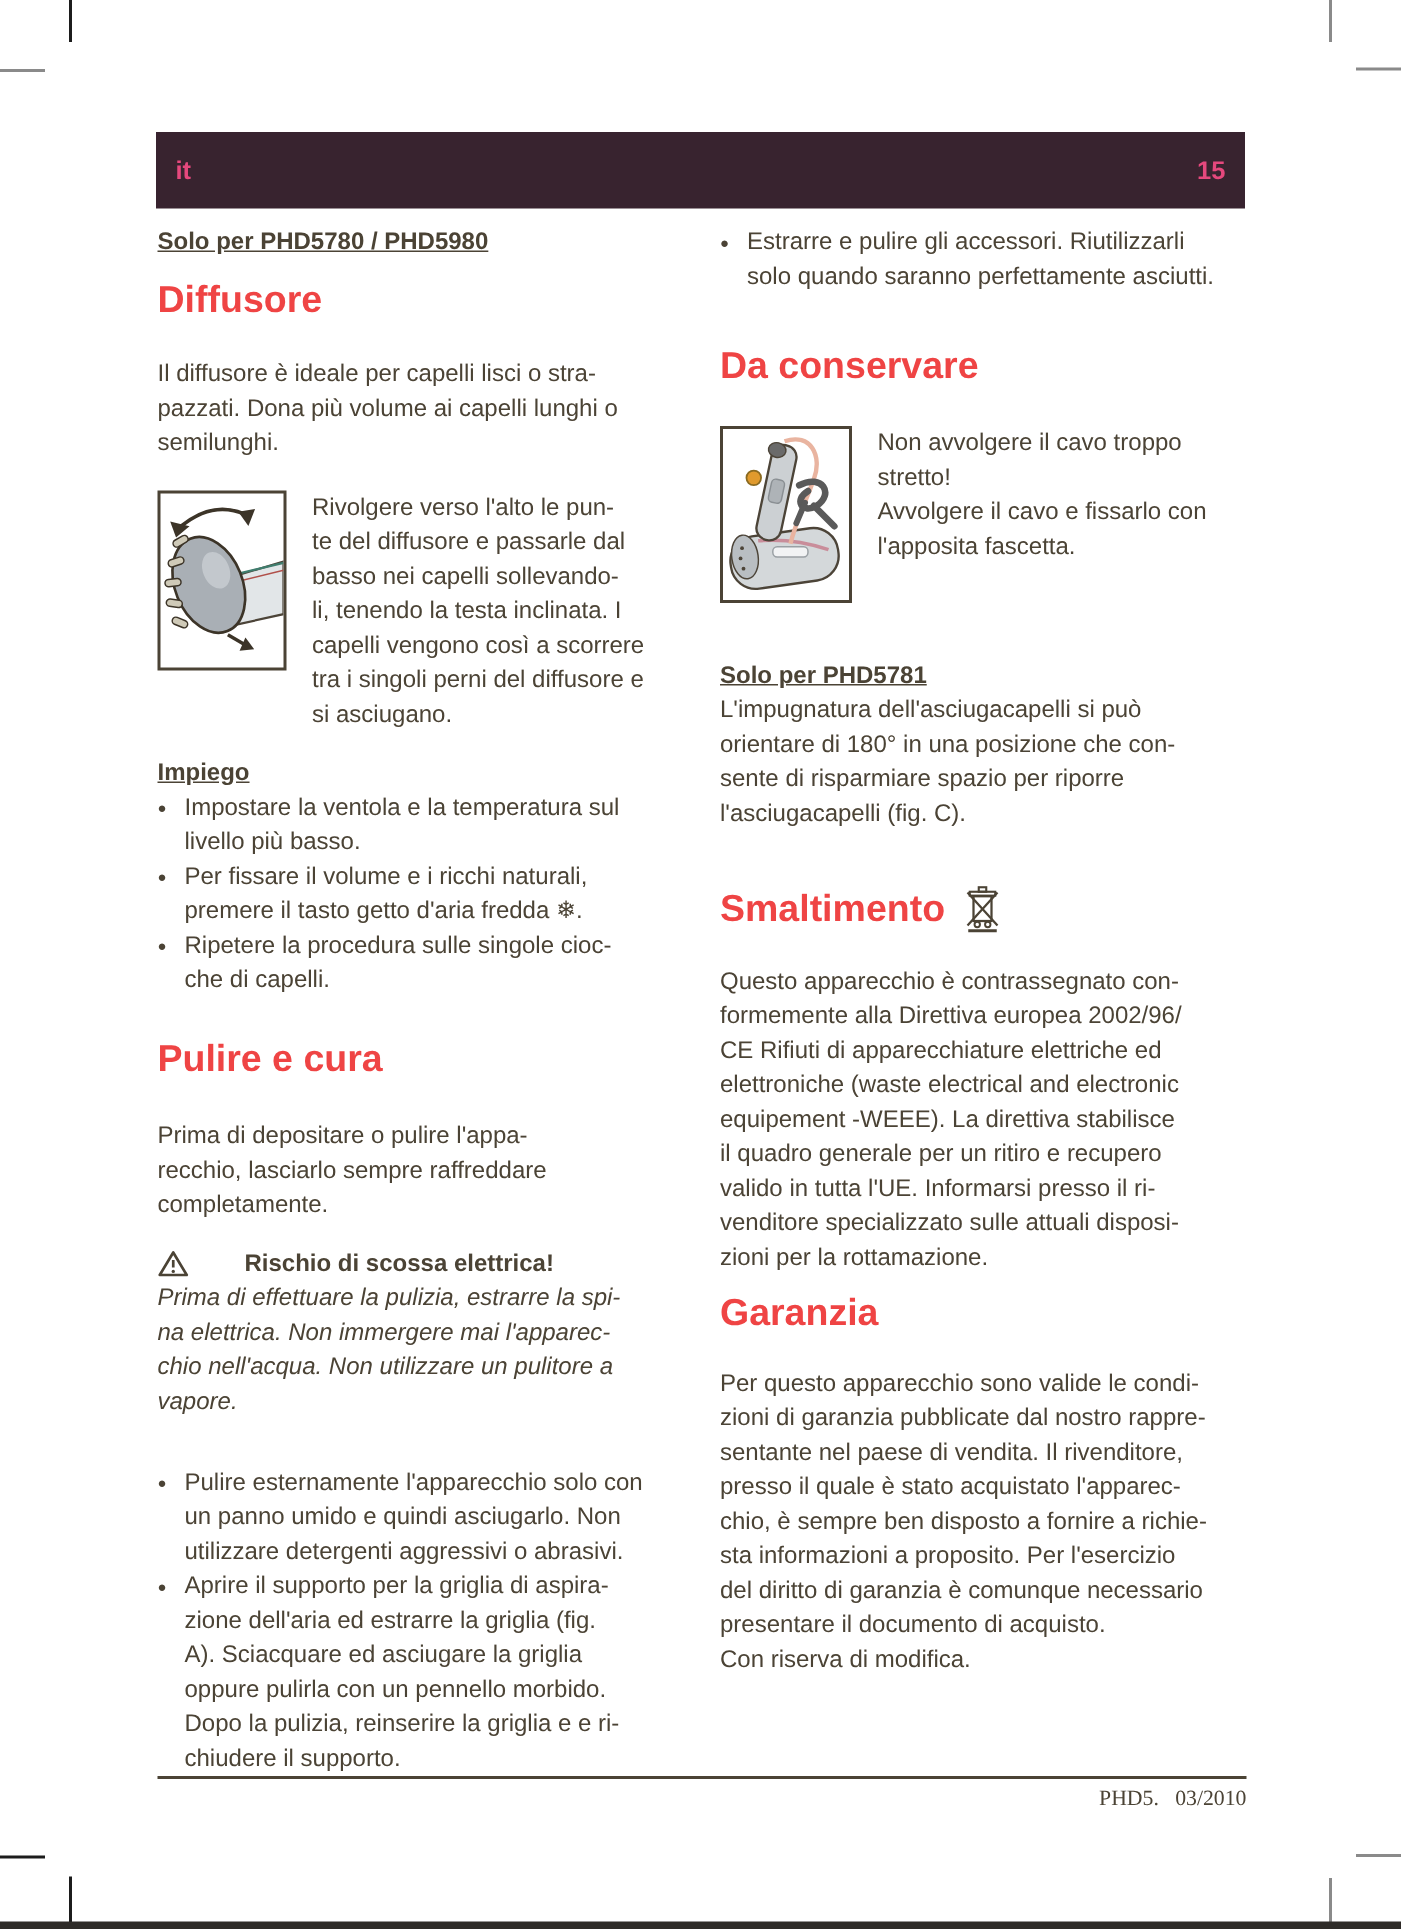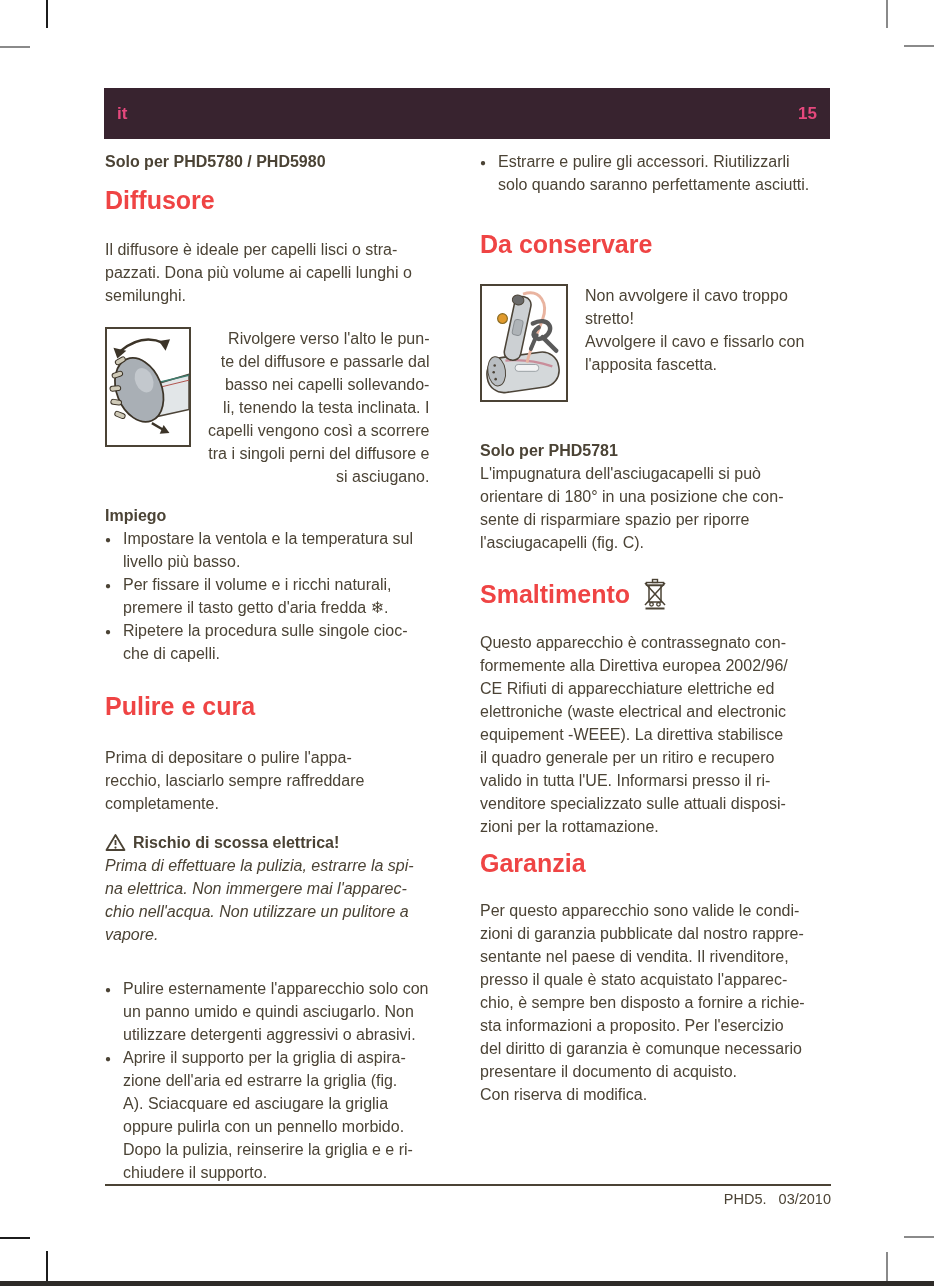--- a/index.html
+++ b/index.html
@@ -24,50 +24,50 @@
     padding:0 13px;box-sizing:border-box;
     font-weight:bold;font-size:17px;color:#e5487d;
   }
 
   
   .col{position:absolute;top:140px;font-size:16px;line-height:23px;}
   .col-left{left:105px;width:360px;}
   .col-right{left:480px;width:352px;}
   .t{white-space:pre;}
 
-  .kicker{font-weight:bold;margin:0;}
+  .kicker{font-weight:bold;margin:0;text-decoration:underline;}
   h1{font-size:25px;line-height:30px;font-weight:bold;color:#ef4444;margin:0;}
   p{margin:0;}
   .italic{font-style:italic;}
 
   
   .blist{margin:0;padding:0;list-style:none;}
   .blist li{display:flex;margin:0;}
   .bullet-dot{flex:0 0 18px;font-size:10px;line-height:23px;padding-top:1px;}
 
   
   .figrow{display:flex;align-items:flex-start;}
   .figbox{
     flex:0 0 auto;border:2px solid #4b4335;background:#fff;
     box-sizing:border-box;
   }
   .figbox svg{display:block;}
   .figtext{margin-left:17px;}
 
-  .warn-line{display:flex;align-items:center;font-weight:bold;}
+  .warn-line{display:flex;align-items:center;font-weight:bold;gap:30px;}
   .warn-line svg{margin-right:7px;}
 
   .h-with-icon{display:flex;align-items:center;}
   .h-with-icon svg{margin-left:12px;}
 
   
   .footer{
     position:absolute;left:105px;top:1184px;width:726px;
     border-top:2px solid #4b4335;
-    text-align:right;font-size:14.5px;padding-top:5px;
+    text-align:right;font-size:14.5px;padding-top:5px;font-family:Liberation Serif, serif;
   }
 </style>
 </head>
 <body>
 
 <div class="sheet">
 
   <div class="mark" style="left:46px;top:0;width:2px;height:28px;"></div>
   <div class="mark gray" style="left:0;top:46px;width:30px;height:2px;"></div>
   <div class="mark gray" style="left:886px;top:0;width:2px;height:28px;"></div>
@@ -86,21 +86,21 @@
   <div class="col col-left">
 
     <p class="kicker t" style="margin-top:10px;">Solo per PHD5780 / PHD5980</p>
 
     <h1 style="margin-top:12px;">Diffusore</h1>
 
     <p class="t" style="margin-top:23px;">Il diffusore è ideale per capelli lisci o stra-
 pazzati. Dona più volume ai capelli lunghi o
 semilunghi.</p>
 
-    <div class="figrow" style="margin-top:20px;text-align:right;">
+    <div class="figrow" style="margin-top:20px;">
       <div class="figbox" style="width:86px;height:120px;">
         <svg width="82" height="116" viewBox="0 0 84 118">
 
           <polygon points="44,58 84,46 84,82 48,90" fill="#e2e6e8" stroke="#4c4438" stroke-width="1.5"></polygon>
           <line x1="46" y1="56" x2="84" y2="47" stroke="#3f7d6e" stroke-width="1.5"></line>
           <line x1="47" y1="61" x2="84" y2="52" stroke="#b0504a" stroke-width="1"></line>
 
           <ellipse cx="33" cy="62" rx="23" ry="34" transform="rotate(-22 33 62)" fill="#a9afb5" stroke="#3c3428" stroke-width="1.8"></ellipse>
           <ellipse cx="38" cy="52" rx="9" ry="13" transform="rotate(-22 38 52)" fill="#c3c8cd" stroke="none"></ellipse>
 
@@ -228,21 +228,21 @@
 Avvolgere il cavo e fissarlo con
 l'apposita fascetta.</p>
     </div>
 
     <p class="kicker t" style="margin-top:37px;">Solo per PHD5781</p>
     <p class="t">L'impugnatura dell'asciugacapelli si può
 orientare di 180° in una posizione che con-
 sente di risparmiare spazio per riporre
 l'asciugacapelli (fig. C).</p>
 
-    <div class="h-with-icon" style="margin-top:24px;">
+    <div class="h-with-icon" style="margin-top:36px;">
       <h1>Smaltimento</h1>
       <svg width="26" height="32" viewBox="0 0 26 32">
         <rect x="10.5" y="1.5" width="5" height="3" fill="none" stroke="#4b4335" stroke-width="1.4"></rect>
         <rect x="4.5" y="4.5" width="17" height="2.6" fill="none" stroke="#4b4335" stroke-width="1.4"></rect>
         <rect x="7" y="7.5" width="12" height="16.5" fill="none" stroke="#4b4335" stroke-width="1.5"></rect>
         <circle cx="9.5" cy="26.3" r="1.8" fill="none" stroke="#4b4335" stroke-width="1.3"></circle>
         <circle cx="16.5" cy="26.3" r="1.8" fill="none" stroke="#4b4335" stroke-width="1.3"></circle>
         <line x1="3" y1="5" x2="23" y2="27" stroke="#4b4335" stroke-width="1.5"></line>
         <line x1="23" y1="5" x2="3" y2="27" stroke="#4b4335" stroke-width="1.5"></line>
         <line x1="3.5" y1="30.5" x2="22.5" y2="30.5" stroke="#4b4335" stroke-width="2"></line>

